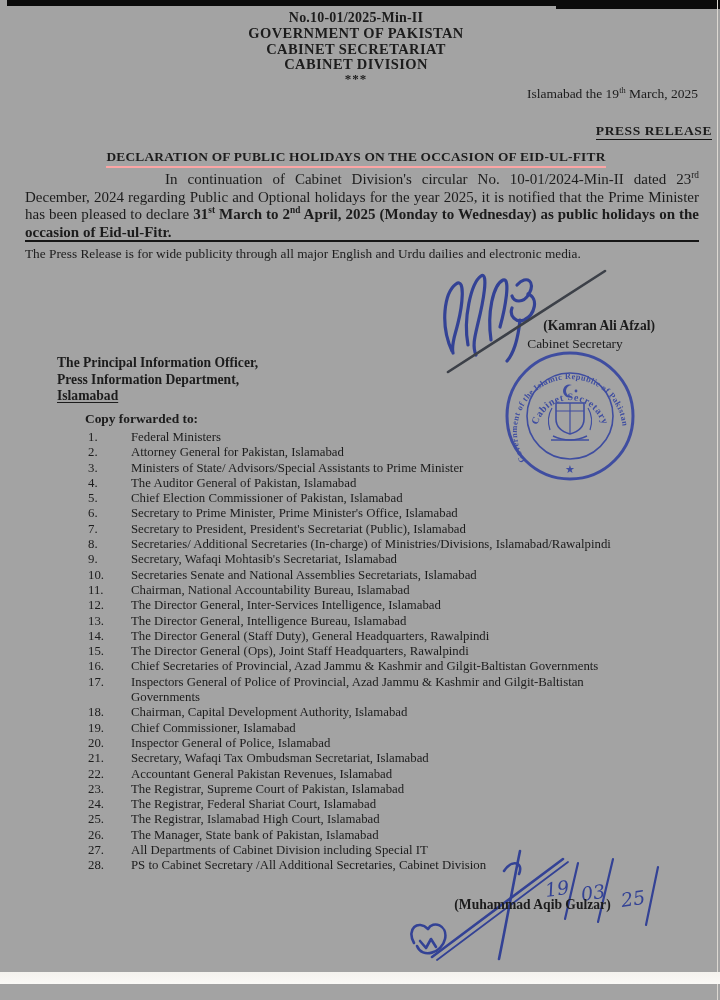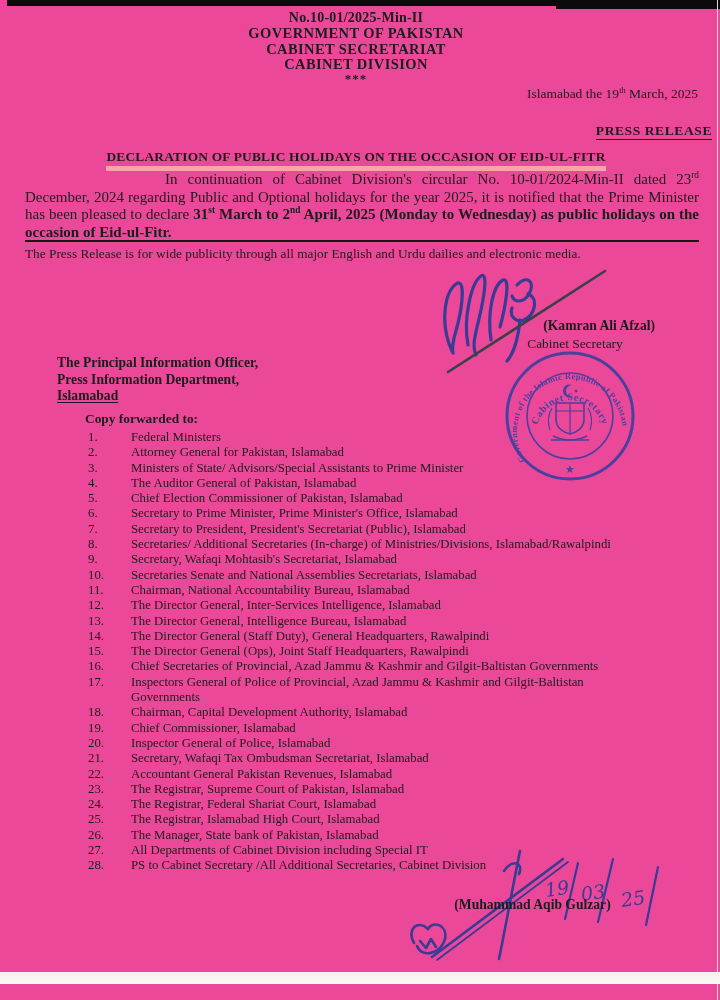--- a/index.html
+++ b/index.html
@@ -1,19 +1,19 @@
 <!DOCTYPE html>
 <html><head>
 <meta charset="utf-8">
 <style>
   * { margin:0; padding:0; box-sizing:border-box; }
   html,body { background:#d8d6d2; }
   .page {
     position:relative; width:720px; height:1000px; margin:0 auto;
-    background:#ec4899; overflow:hidden;
+    background:#a3a3a3; overflow:hidden;
     font-family:"Liberation Serif", serif; color:#1c1c1c;
   }
   .topbar  { position:absolute; left:7px; top:0; width:713px; height:6px; background:#0b0b0b; }
   .topbar2 { position:absolute; left:556px; top:0; width:164px; height:9px; background:#0b0b0b; }
   .edge-right { position:absolute; right:2px; top:0; width:1px; height:1000px; background:#dcd8d2; }
   .bottom-band { position:absolute; left:0; top:972px; width:720px; height:12px;
     background:linear-gradient(#f4f2ee,#faf9f6); }
 
   .hdr { position:absolute; left:0; top:10px; width:712px; text-align:center; font-weight:bold; }
   .hdr .ref  { font-size:14px; letter-spacing:.2px; }
@@ -25,21 +25,21 @@
 
   .press-release {
     position:absolute; left:0; top:123px; width:712px; text-align:right;
     font-size:13.5px; font-weight:bold; letter-spacing:.6px;
   }
   .press-release span { border-bottom:1.5px solid #111; padding-bottom:1px; }
   .doc-heading {
     position:absolute; left:0; top:149px; width:712px; text-align:center;
     font-size:13.4px; font-weight:bold; letter-spacing:.2px;
   }
-  .doc-heading span { border-bottom:5px solid #fca5a5; padding-bottom:1.5px; }
+  .doc-heading span { border-bottom:2px solid #fca5a5; padding-bottom:1.5px; }
 
   .body-para {
     position:absolute; left:25px; top:171px; width:674px;
     font-size:15px; line-height:17.5px; text-align:justify; text-indent:140px;
   }
   .rule { position:absolute; left:25px; top:240px; width:674px; border-top:2.5px solid #161616; }
   .publicity { position:absolute; left:25px; top:246px; width:680px; font-size:13.3px; }
 
   .addr { position:absolute; left:57px; top:355px; font-size:13.6px; font-weight:bold; line-height:16.5px; }
   .addr .u { text-decoration:underline; text-underline-offset:2px; }

